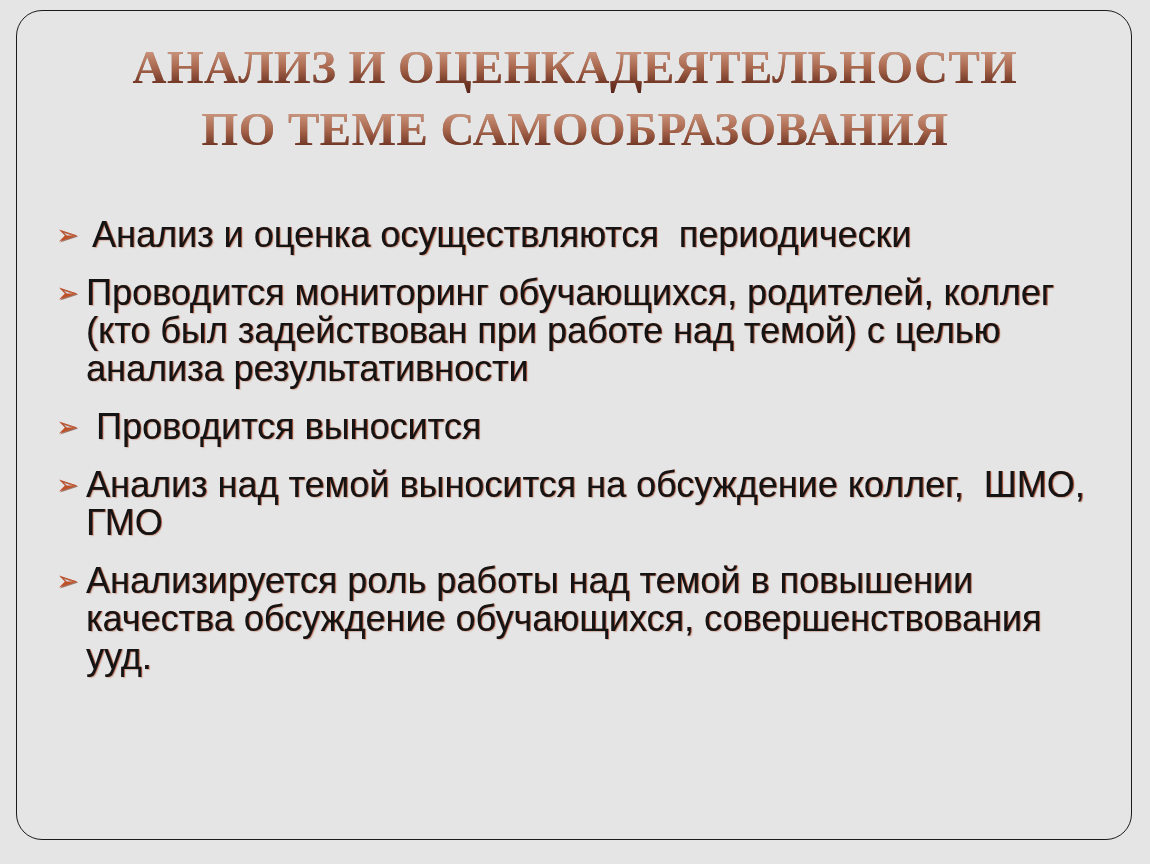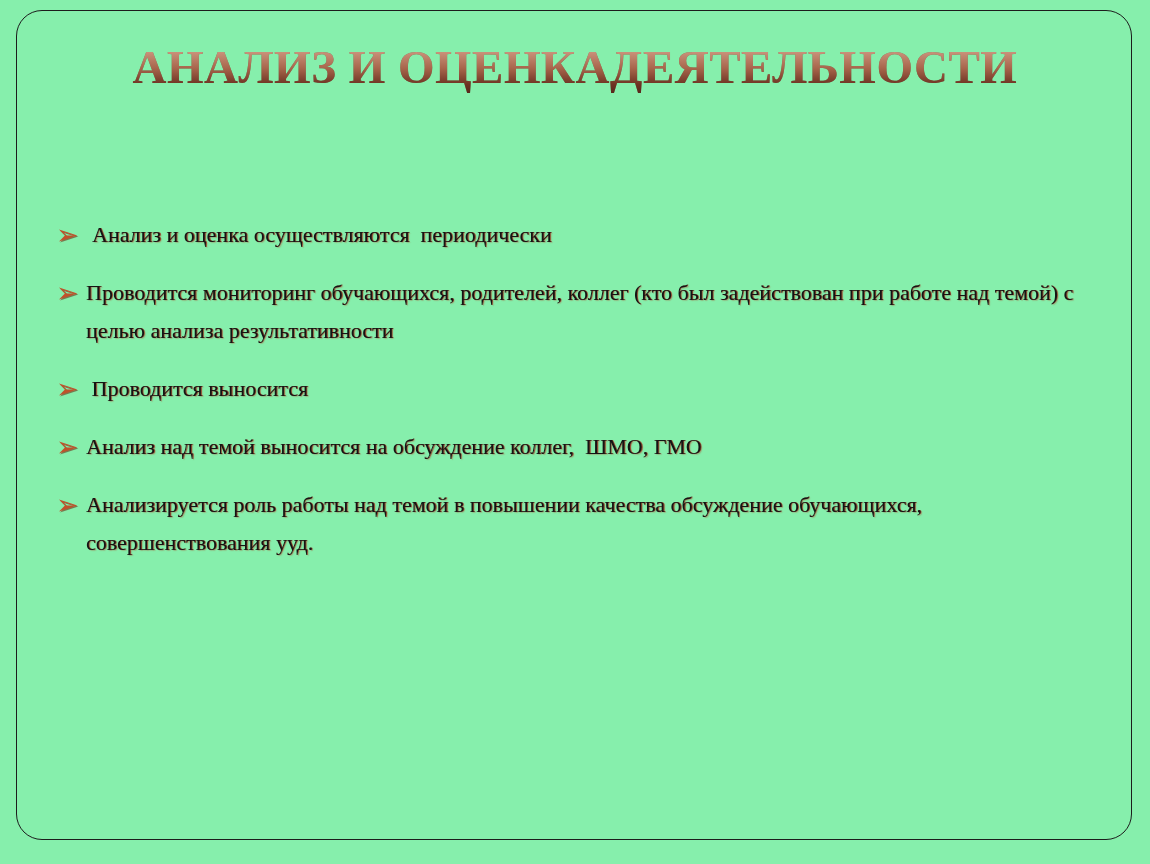--- a/index.html
+++ b/index.html
@@ -12,21 +12,21 @@
     width: 1150px;
     height: 864px;
     overflow: hidden;
     font-family: "Liberation Serif", "DejaVu Serif", serif;
   }
 
   #slide {
     position: relative;
     width: 1150px;
     height: 864px;
-    background: #86efac;
+    background: #e5e5e5;
   }
 
   
   #slide-frame {
     position: absolute;
     left: 16px;
     top: 10px;
     width: 1116px;
     height: 830px;
     border: 1.6px solid #1c1c1c;
@@ -107,22 +107,22 @@
     font-size: 27px;
     line-height: 38px;
     color: #c0522a;
     text-align: left;
     text-shadow: 1px 1px 0 rgba(110,45,20,0.6);
     font-family: "DejaVu Sans", sans-serif;
   }
 
   .bullet-text {
     flex: 1 1 auto;
-    font-family: Liberation Serif, serif;
-    font-size: 22px;
+    font-family: Liberation Sans, sans-serif;
+    font-size: 36px;
     line-height: 38px;
     color: #141414;
     text-shadow:
        0.8px 0.4px 0px rgba(150,60,35,0.85),
        1.4px 0.9px 1px rgba(170,80,50,0.35);
     white-space: pre-wrap;
   }
 
   .bullet-refl {
     position: absolute;
@@ -150,20 +150,21 @@
       <div class="title-refl">
         
       </div>
       <div class="title-line">АНАЛИЗ И ОЦЕНКАДЕЯТЕЛЬНОСТИ</div>
     </div>
 
     <div class="title-line-wrap">
       <div class="title-refl">
         
       </div>
+      <div class="title-line">ПО ТЕМЕ САМООБРАЗОВАНИЯ</div>
     </div>
 
   </div>
 
   <div id="bullet-list">
 
     <div class="bullet-item indent-a">
       <div class="bullet-refl">
         
       </div>

